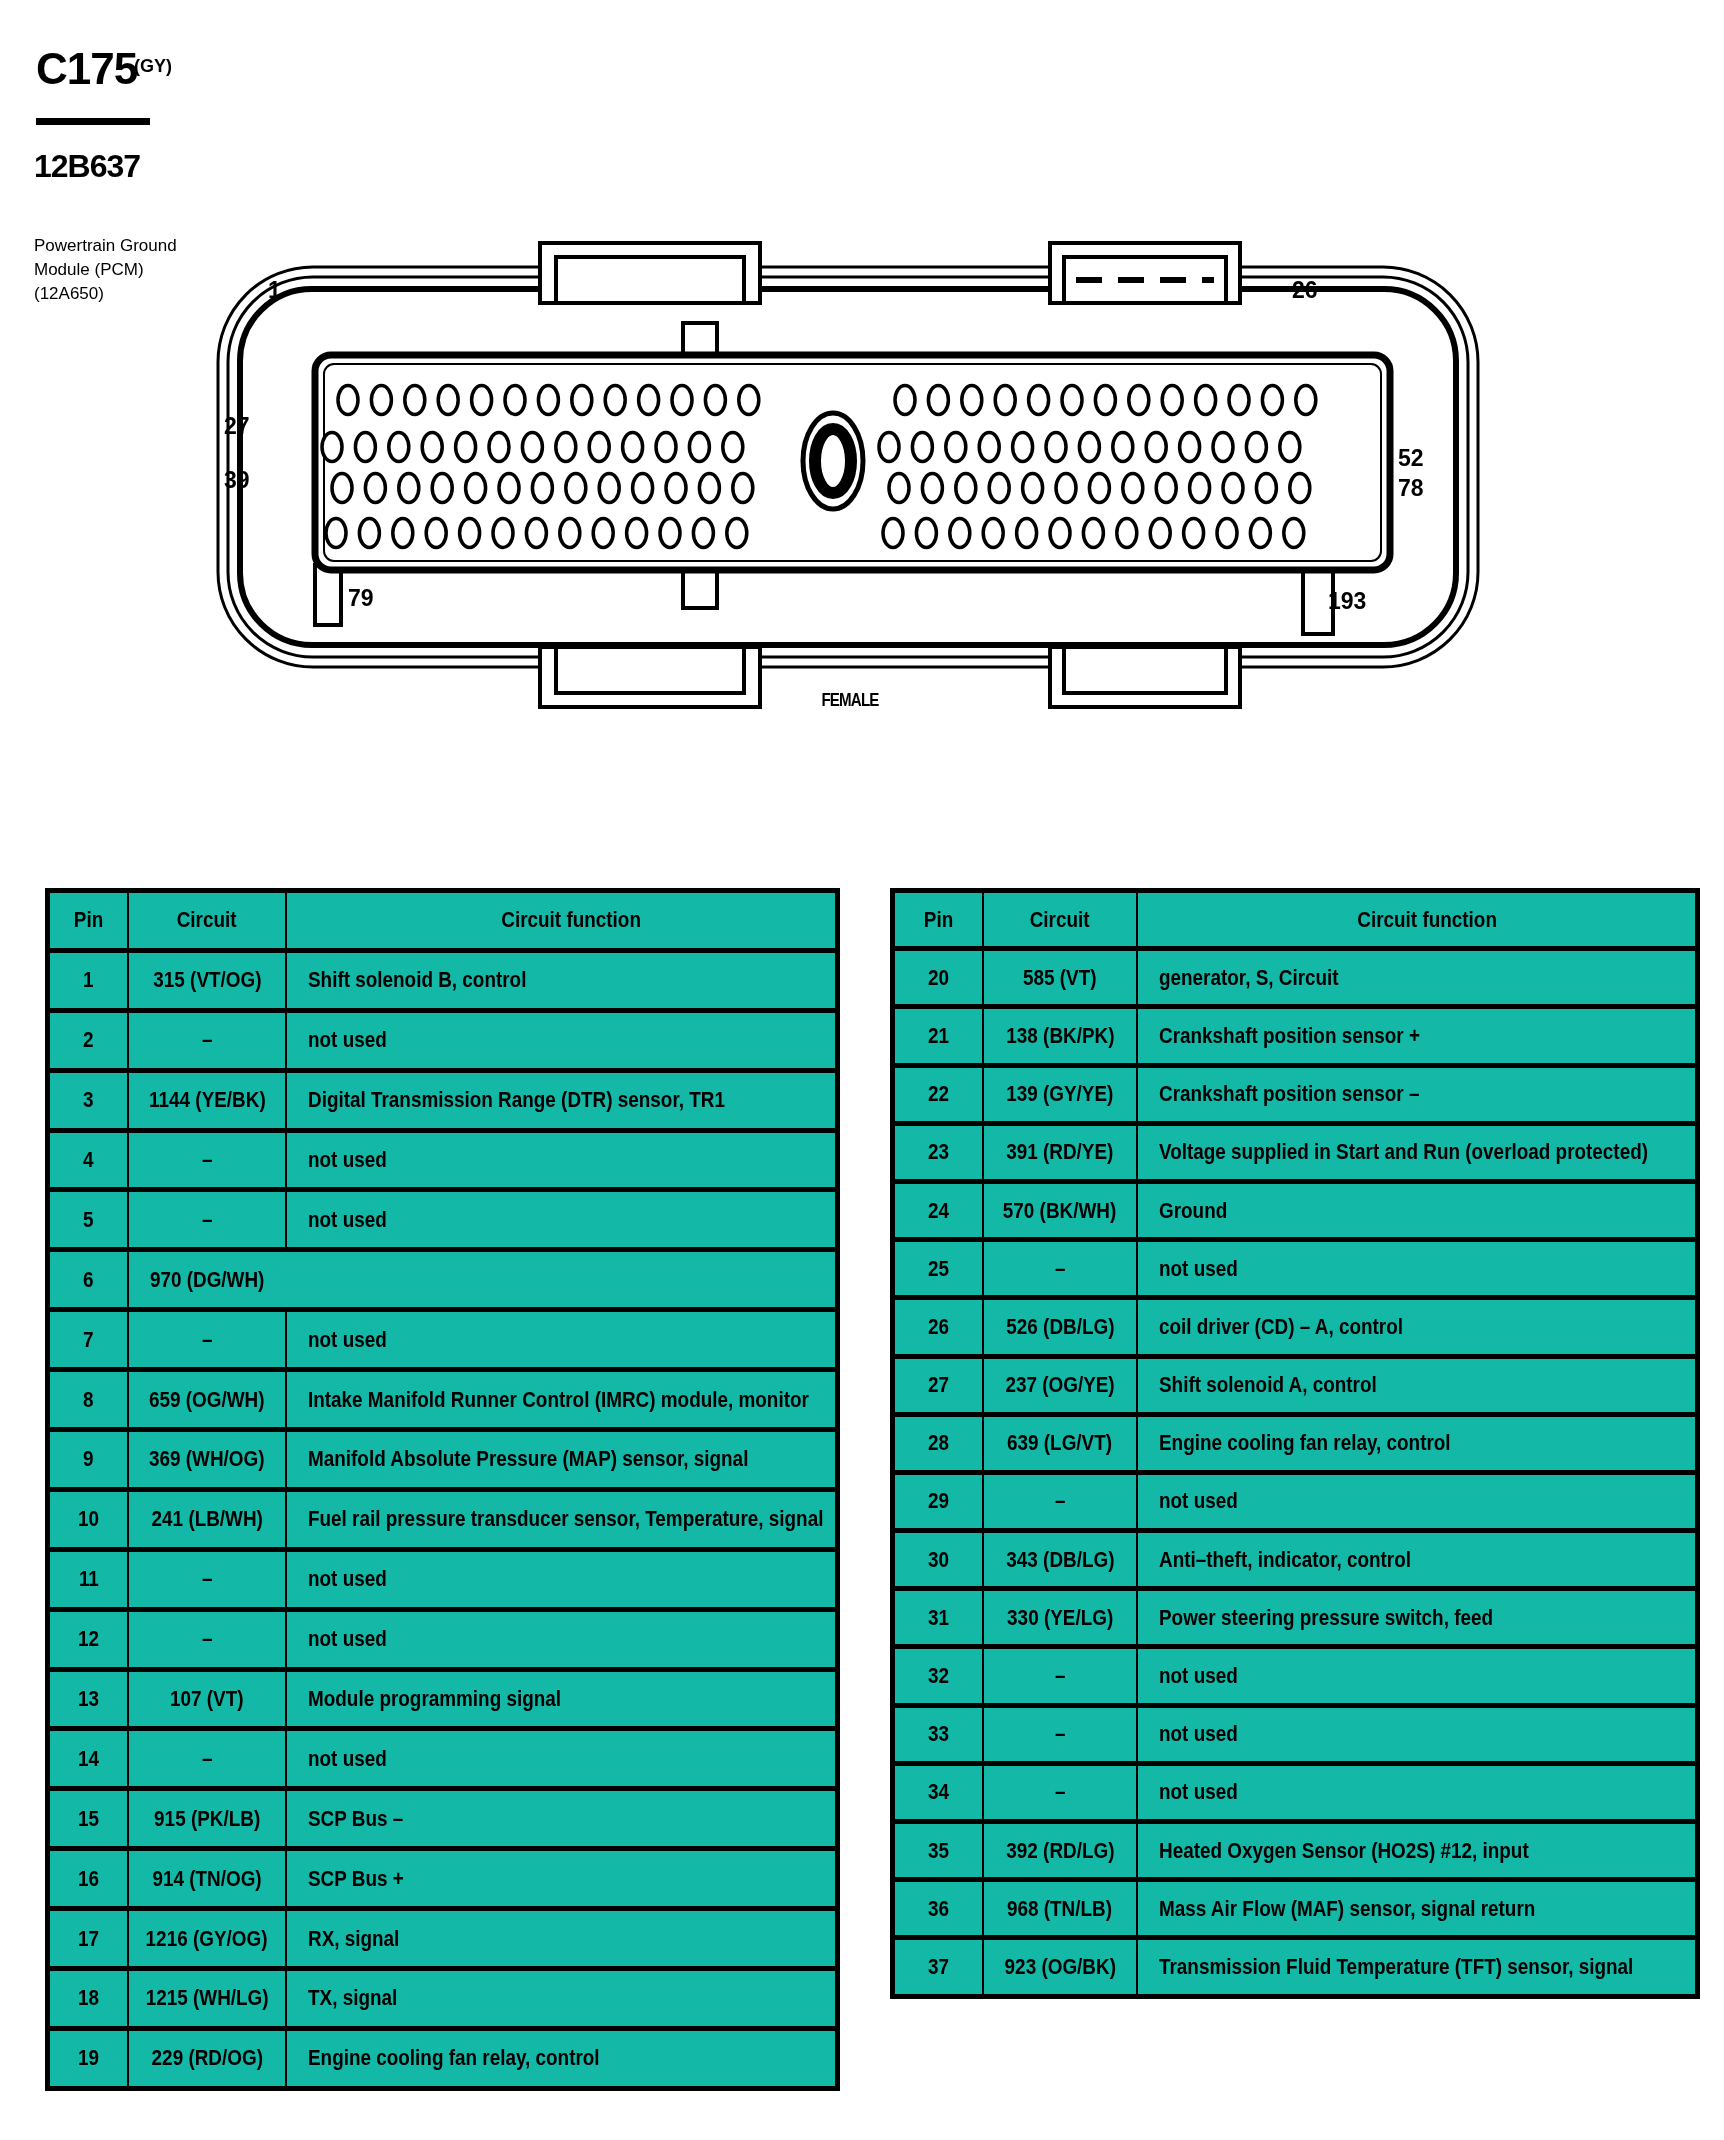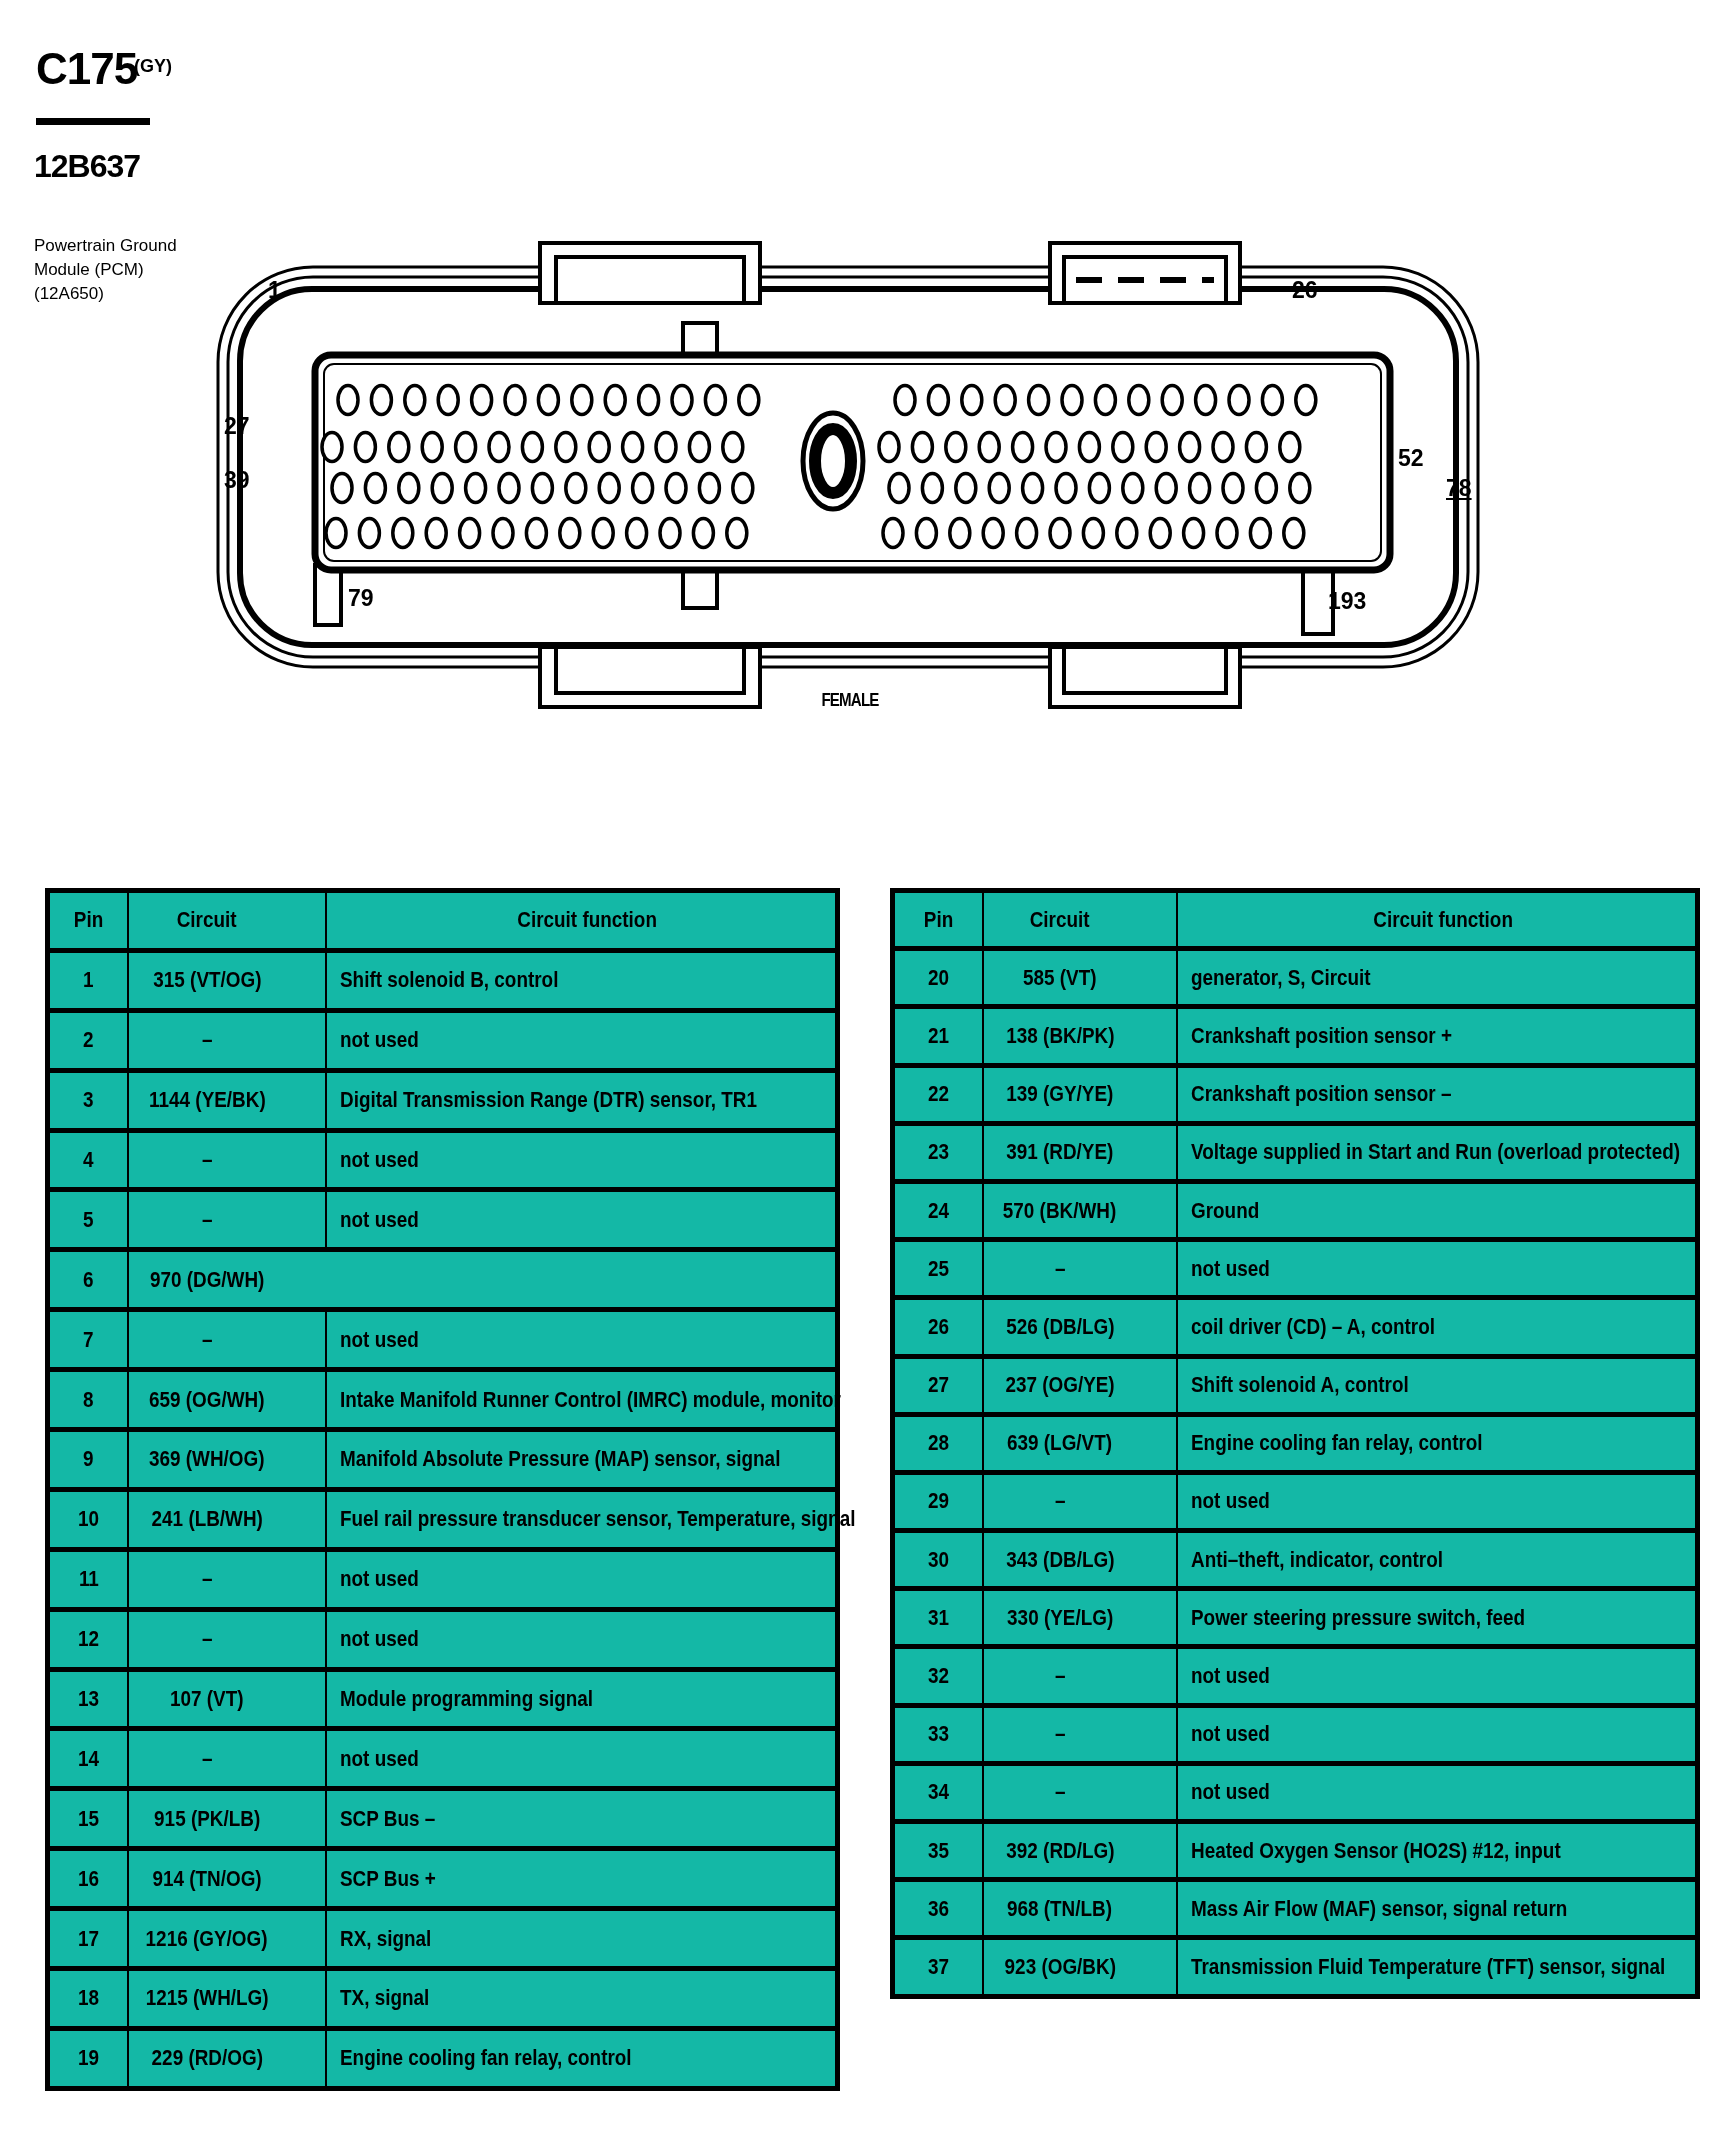--- a/index.html
+++ b/index.html
@@ -33,21 +33,21 @@
   #left-table  { left:45px;  top:888px; width:785px; }
   #right-table { left:890px; top:888px; width:800px; }
   .trow { display:grid; align-items:center; }
   #left-table  .trow { grid-template-columns:77px 158px 1fr; height:54.9px; }
   #right-table .trow { grid-template-columns:87px 154px 1fr; height:53.2px; }
   .trow + .trow { border-top:5px solid #000; }
   .tcell { height:100%; display:flex; align-items:center; overflow:visible;
            font-size:22.5px; font-weight:700; }
   .tcell + .tcell { border-left:2.5px solid #000; }
   .cell-pin, .cell-circuit, .thead .tcell { justify-content:center; }
-  .cell-function { justify-content:flex-start; padding-left:13px;margin-left:40px; }
+  .cell-function { justify-content:flex-start; padding-left:21px; }
 </style>
 </head>
 <body>
 
 <div class="abs" id="connector-id">C175</div>
 <div class="abs" id="connector-id-underline"></div>
 <div class="abs" id="connector-color">(GY)</div>
 <div class="abs" id="part-number">12B637</div>
 <div class="abs" id="component-name">Powertrain Ground
 Module (PCM)
@@ -188,21 +188,21 @@
           <ellipse cx="1050.4" cy="298" rx="10" ry="14.5"></ellipse>
           <ellipse cx="1083.8" cy="298" rx="10" ry="14.5"></ellipse>
         </g>
     </g>
   </svg>
   <span class="pinlabel" style="left:58px;  top:42px;">1</span>
   <span class="pinlabel" style="left:1082px;top:42px;">26</span>
   <span class="pinlabel" style="left:14px;  top:178px;">27</span>
   <span class="pinlabel" style="left:1188px;top:184px;margin-top:26px;">52</span>
   <span class="pinlabel" style="left:14px;  top:232px;">39</span>
-  <span class="pinlabel" style="left:1236px;top:240px;text-decoration:underline;">78</span>
+  <span class="pinlabel" style="left:1188px;top:240px;">78</span>
   <span class="pinlabel" style="left:130px; top:350px;padding-left:8px;">79</span>
   <span class="pinlabel" style="left:1118px;top:353px;">193</span>
   <div class="abs" id="female-caption">
     <span class="ctc">FEMALE</span>
   </div>
 </div>
 
 <div class="ptable" id="left-table">
     <div class="trow thead">
       <div class="tcell cell-pin">

